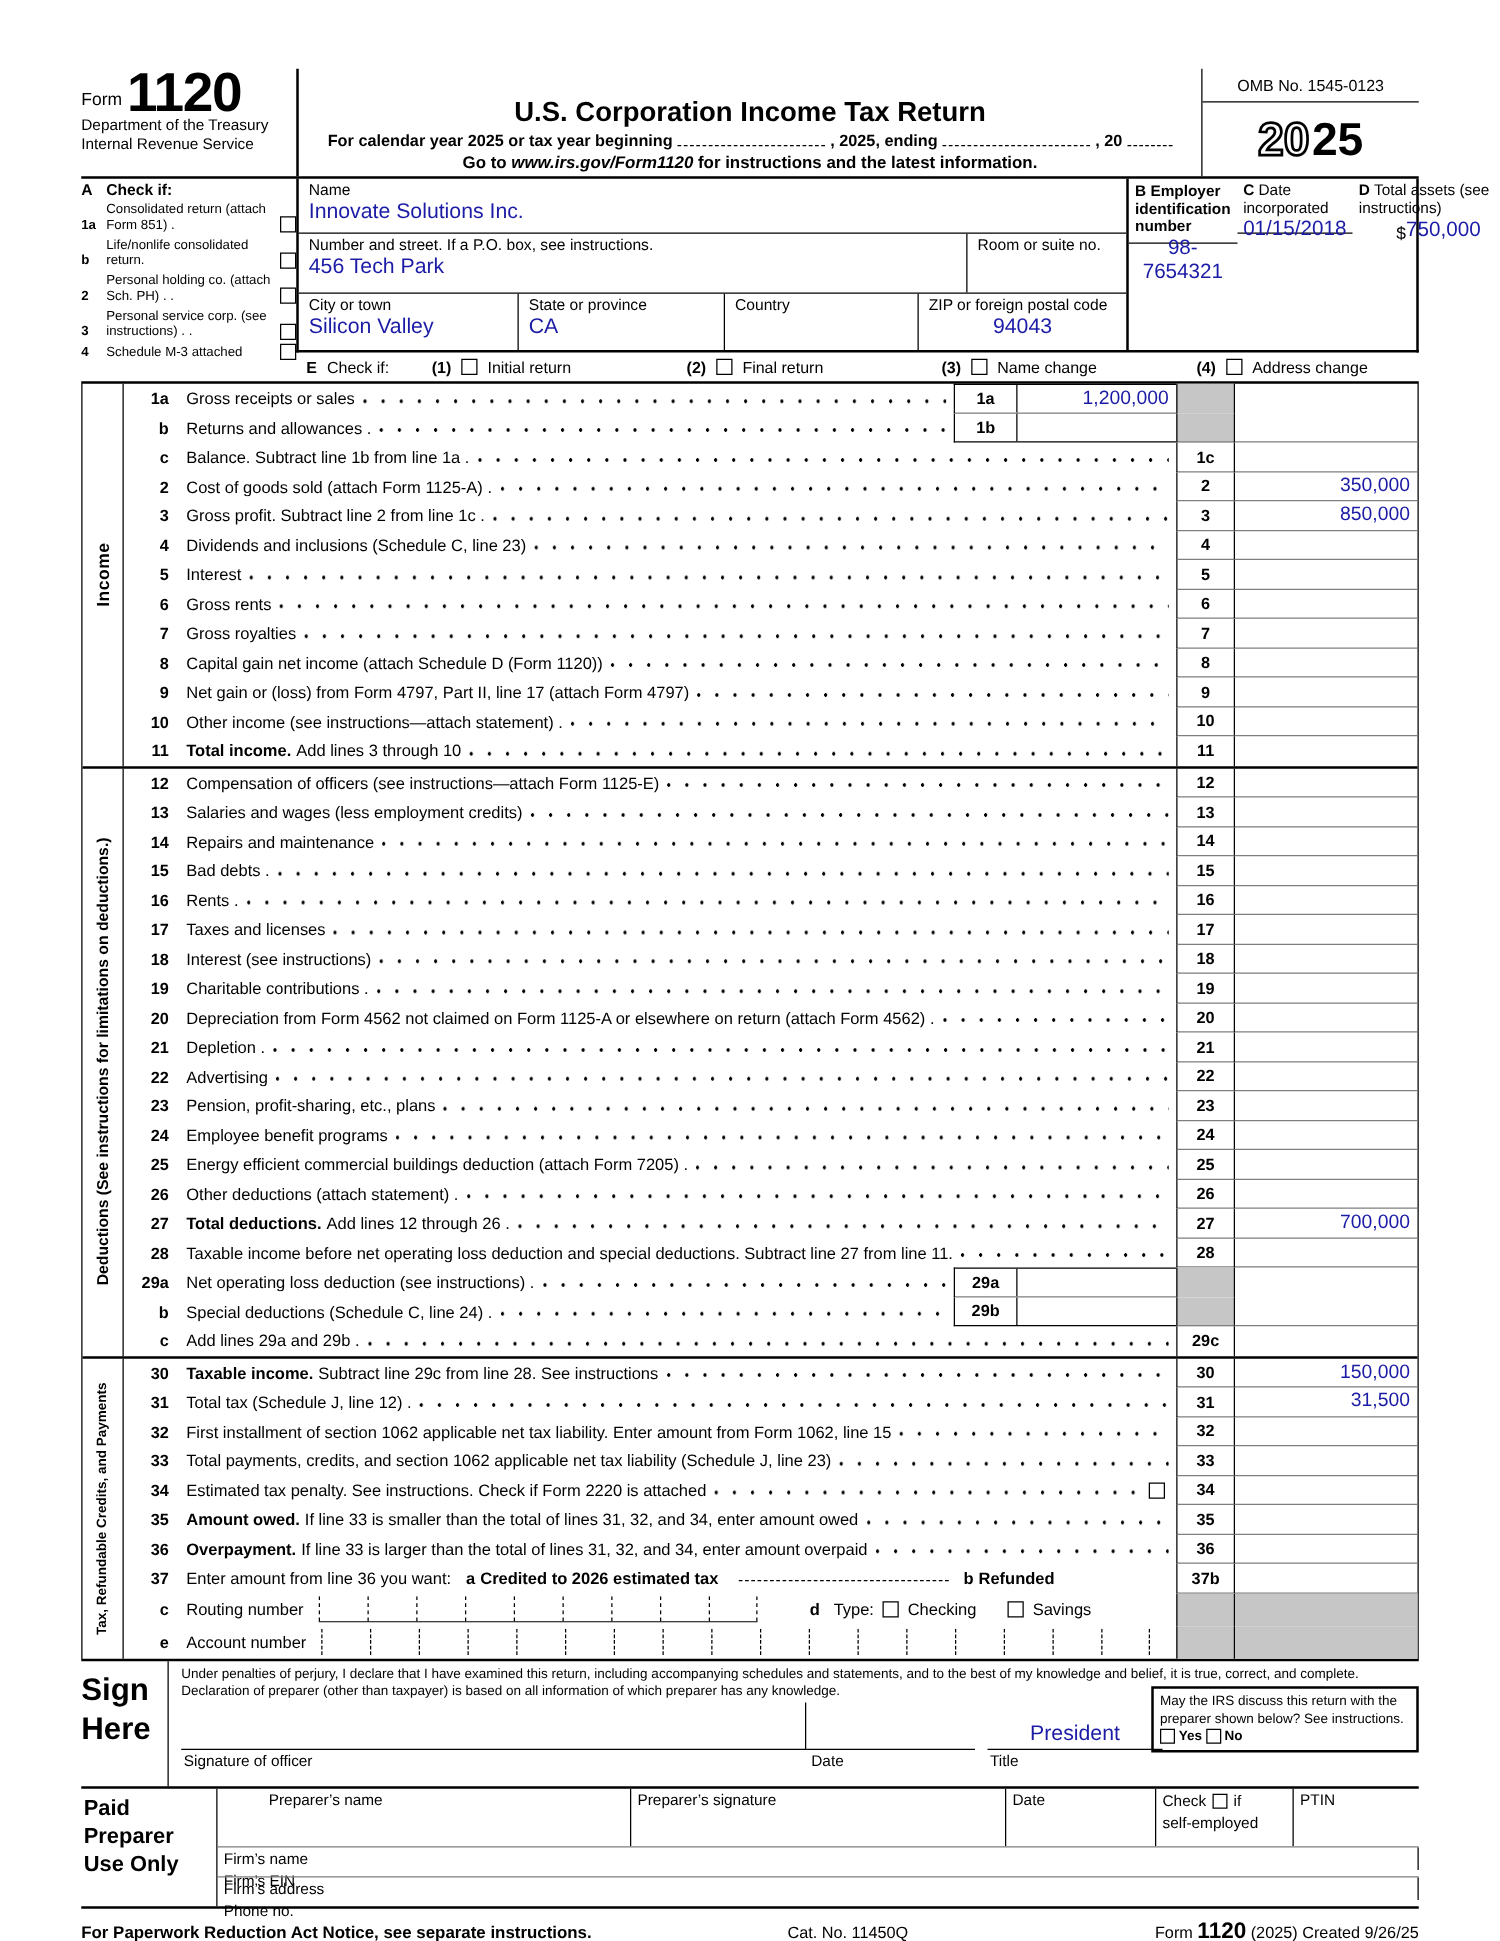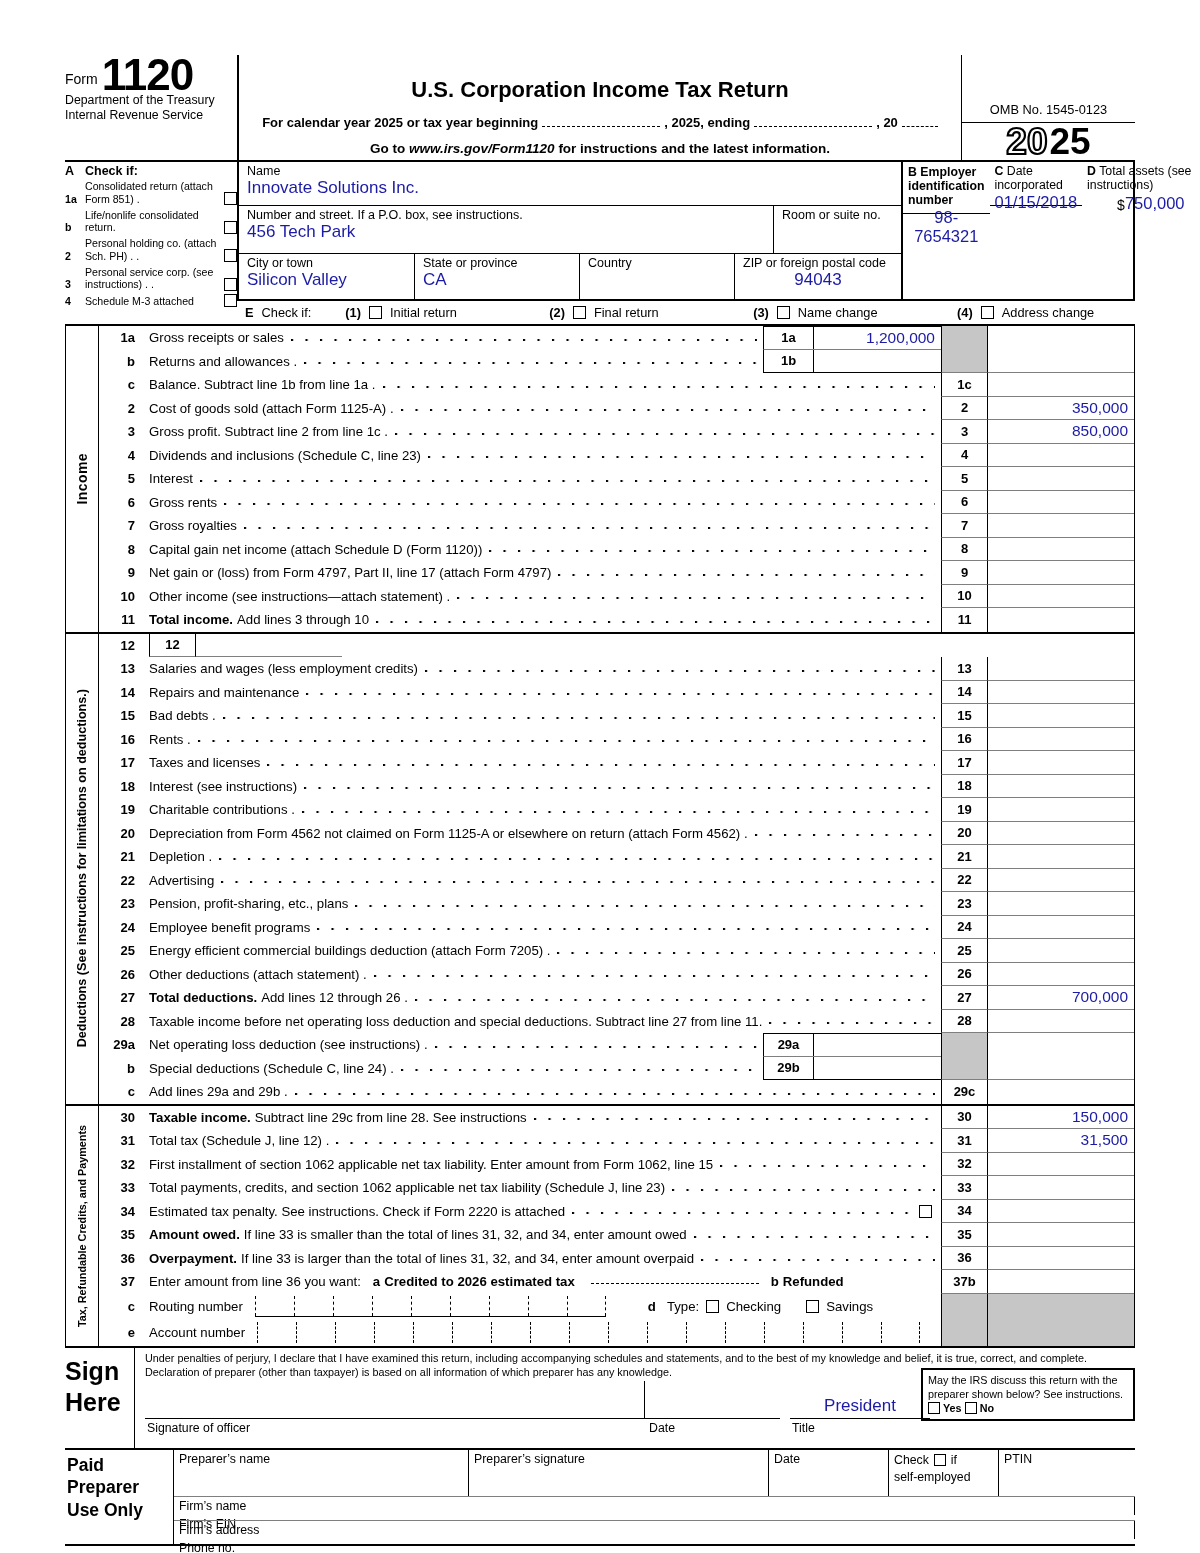--- a/index.html
+++ b/index.html
@@ -24,21 +24,21 @@
   .form-num{font-size:44px;font-weight:bold;letter-spacing:-1px;line-height:.82;}
   .dept{font-size:12.3px;line-height:1.22;}
   .hdr-mid{flex:1;border-left:2px solid #000;border-right:1.5px solid #000;display:flex;flex-direction:column;justify-content:space-between;padding:2px 8px 4px;}
   .h-title{font-size:22px;font-weight:bold;text-align:center;margin-top:20px;}
   .h-cal{font-size:13px;font-weight:bold;text-align:center;white-space:nowrap;}
   .blank{display:inline-block;border-bottom:1.5px dashed #000;height:12px;vertical-align:baseline;}
   .w120{width:118px;margin:0 4px;}
   .w40{width:36px;margin-left:4px;}
   .h-goto{font-size:13.5px;font-weight:bold;text-align:center;}
   .h-goto i{font-style:italic;}
-  .hdr-right{width:173px;display:flex;flex-direction:column;margin-top:41px;}
+  .hdr-right{width:173px;display:flex;flex-direction:column;}
   .omb{font-size:12.8px;text-align:center;padding:6px 2px 5px;border-bottom:1px solid #000;}
   .year{flex:1;display:flex;align-items:center;justify-content:center;font-size:37px;font-weight:bold;line-height:1;}
   .yr-o{color:#fff;-webkit-text-stroke:2.2px #000;text-shadow:0 0 1px #000;margin-right:2px;}
   .yr-s{color:#000;}
 
   
   .band{display:flex;min-height:160px;}
   .col-a{width:172px;padding:2px 0 0 0;}
   .a-head{font-size:12.5px;font-weight:bold;display:flex;gap:10px;margin-bottom:2px;}
   .a-letter{width:10px;}
@@ -144,21 +144,21 @@
   .yn{font-weight:bold;}
 
   
   .prep{display:flex;border-bottom:2.5px solid #000;}
   .prep-left{width:108px;font-size:17.5px;font-weight:bold;line-height:1.3;padding:4px 2px;}
   .prep-main{flex:1;border-left:1.5px solid #000;display:flex;flex-direction:column;}
   .p-row1{display:flex;height:46px;}
   .p-row2{display:flex;height:24px;border-top:1.5px solid var(--rowline);flex-direction:column;}
   .p-cell{padding:2px 5px;font-size:12.3px;border-right:1px solid #000;}
   .p-cell.last{border-right:none;}
-  .w-name{width:295px;}
+  .w-name{width:295px;margin-left:36px;}
   .w-sig{width:300px;}
   .w-date{width:120px;}
   .w-check{width:110px;line-height:1.4;}
   .w-ptin{flex:1;}
   .wide{flex:1;}
   .narrow{width:243px;flex:none;}
   .chkline{display:flex;align-items:center;gap:5px;}
   .chkline .cb{width:12px;height:12px;}
 
   
@@ -449,20 +449,24 @@
           </div>
         </div>
     </div>
     <div class="sect">
       <div class="side">
           <span class="side-txt s-ded">Deductions (See instructions for limitations on deductions.)</span>
         </div>
       <div class="rows" id="rows-deductions">
           <div class="frow">
             <span class="c-num">12</span>
+            <span class="c-desc">
+              <span class="dtext">Compensation of officers (see instructions—attach Form 1125-E)</span>
+              <span class="leader"></span>
+            </span>
             <span class="rn">12</span>
             <span class="rv"></span>
           </div>
           <div class="frow">
             <span class="c-num">13</span>
             <span class="c-desc">
               <span class="dtext">Salaries and wages (less employment credits)</span>
               <span class="leader"></span>
             </span>
             <span class="rn">13</span>

